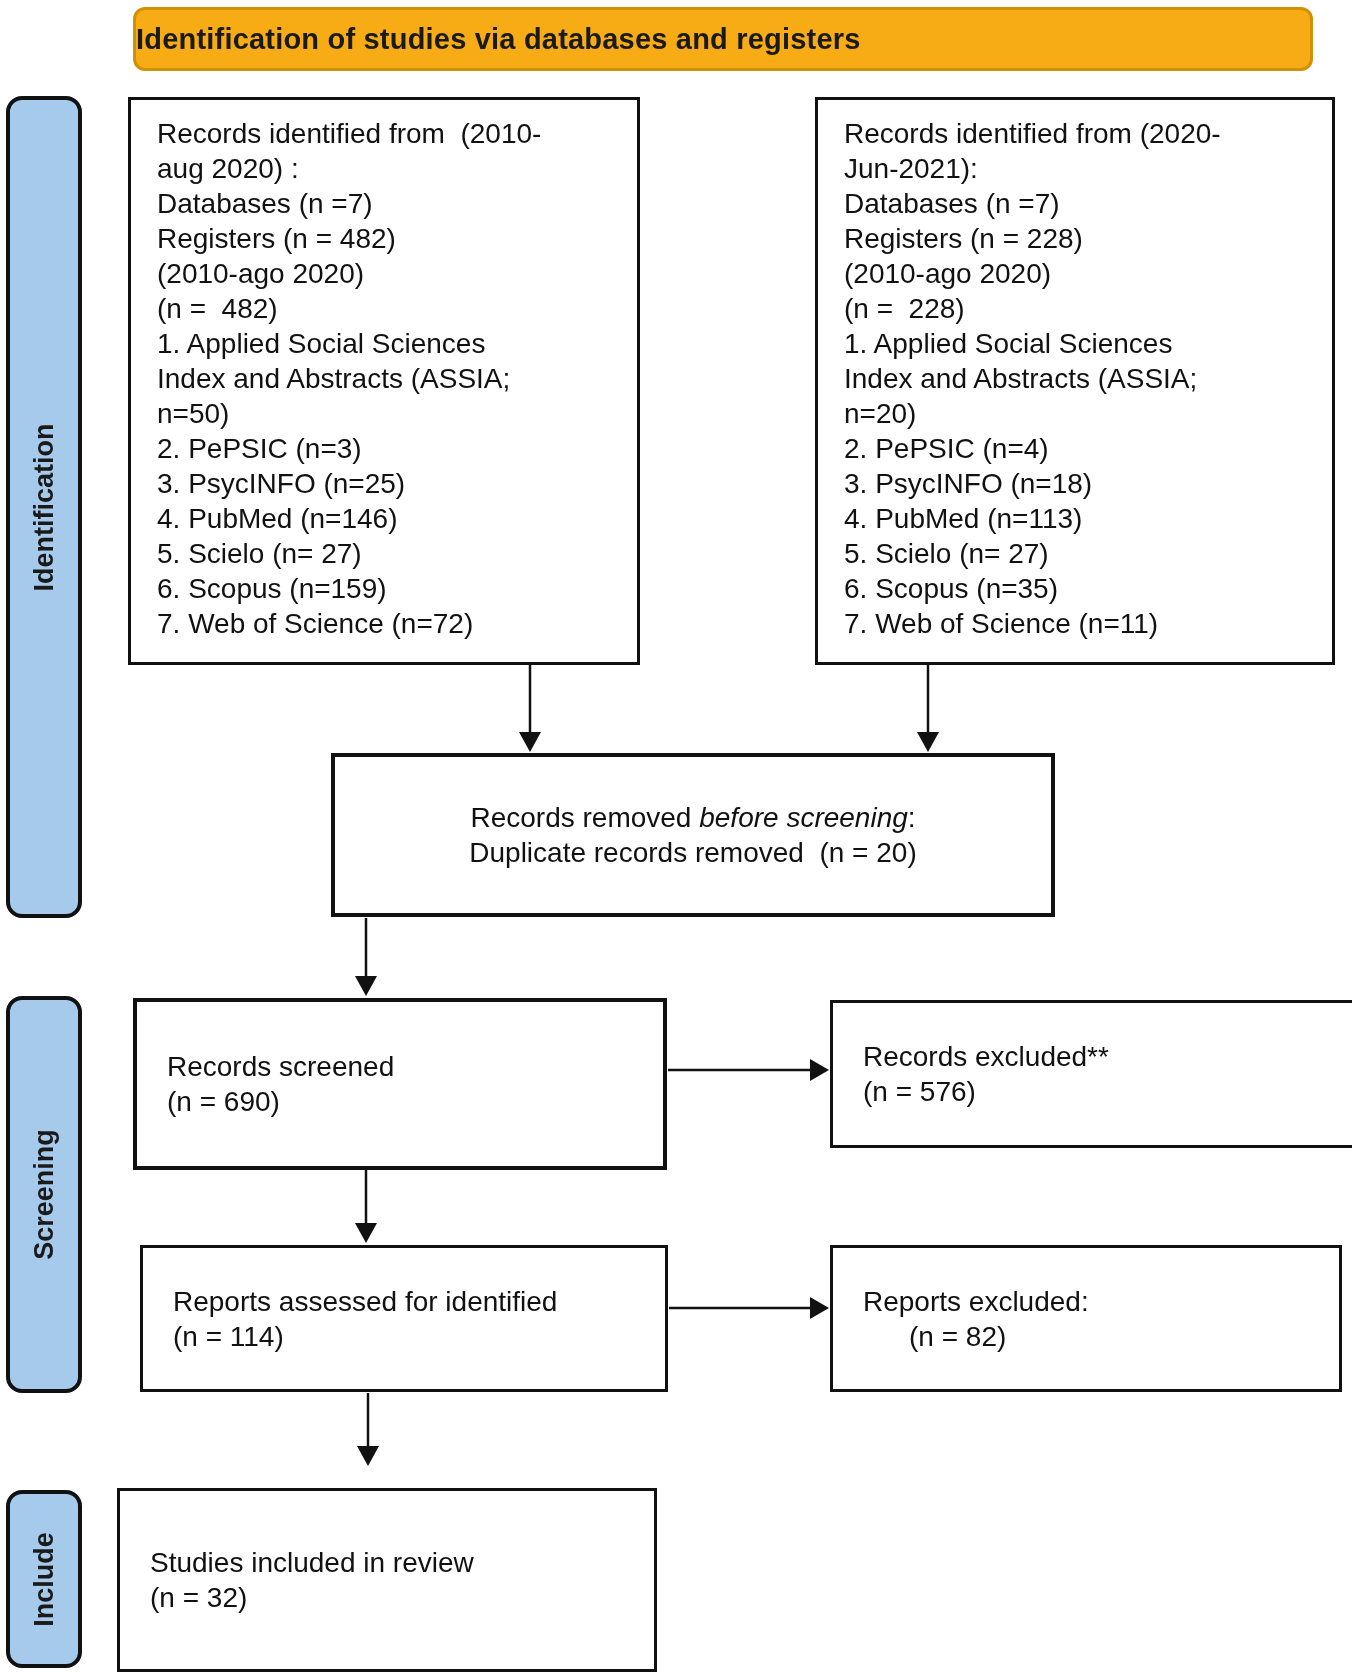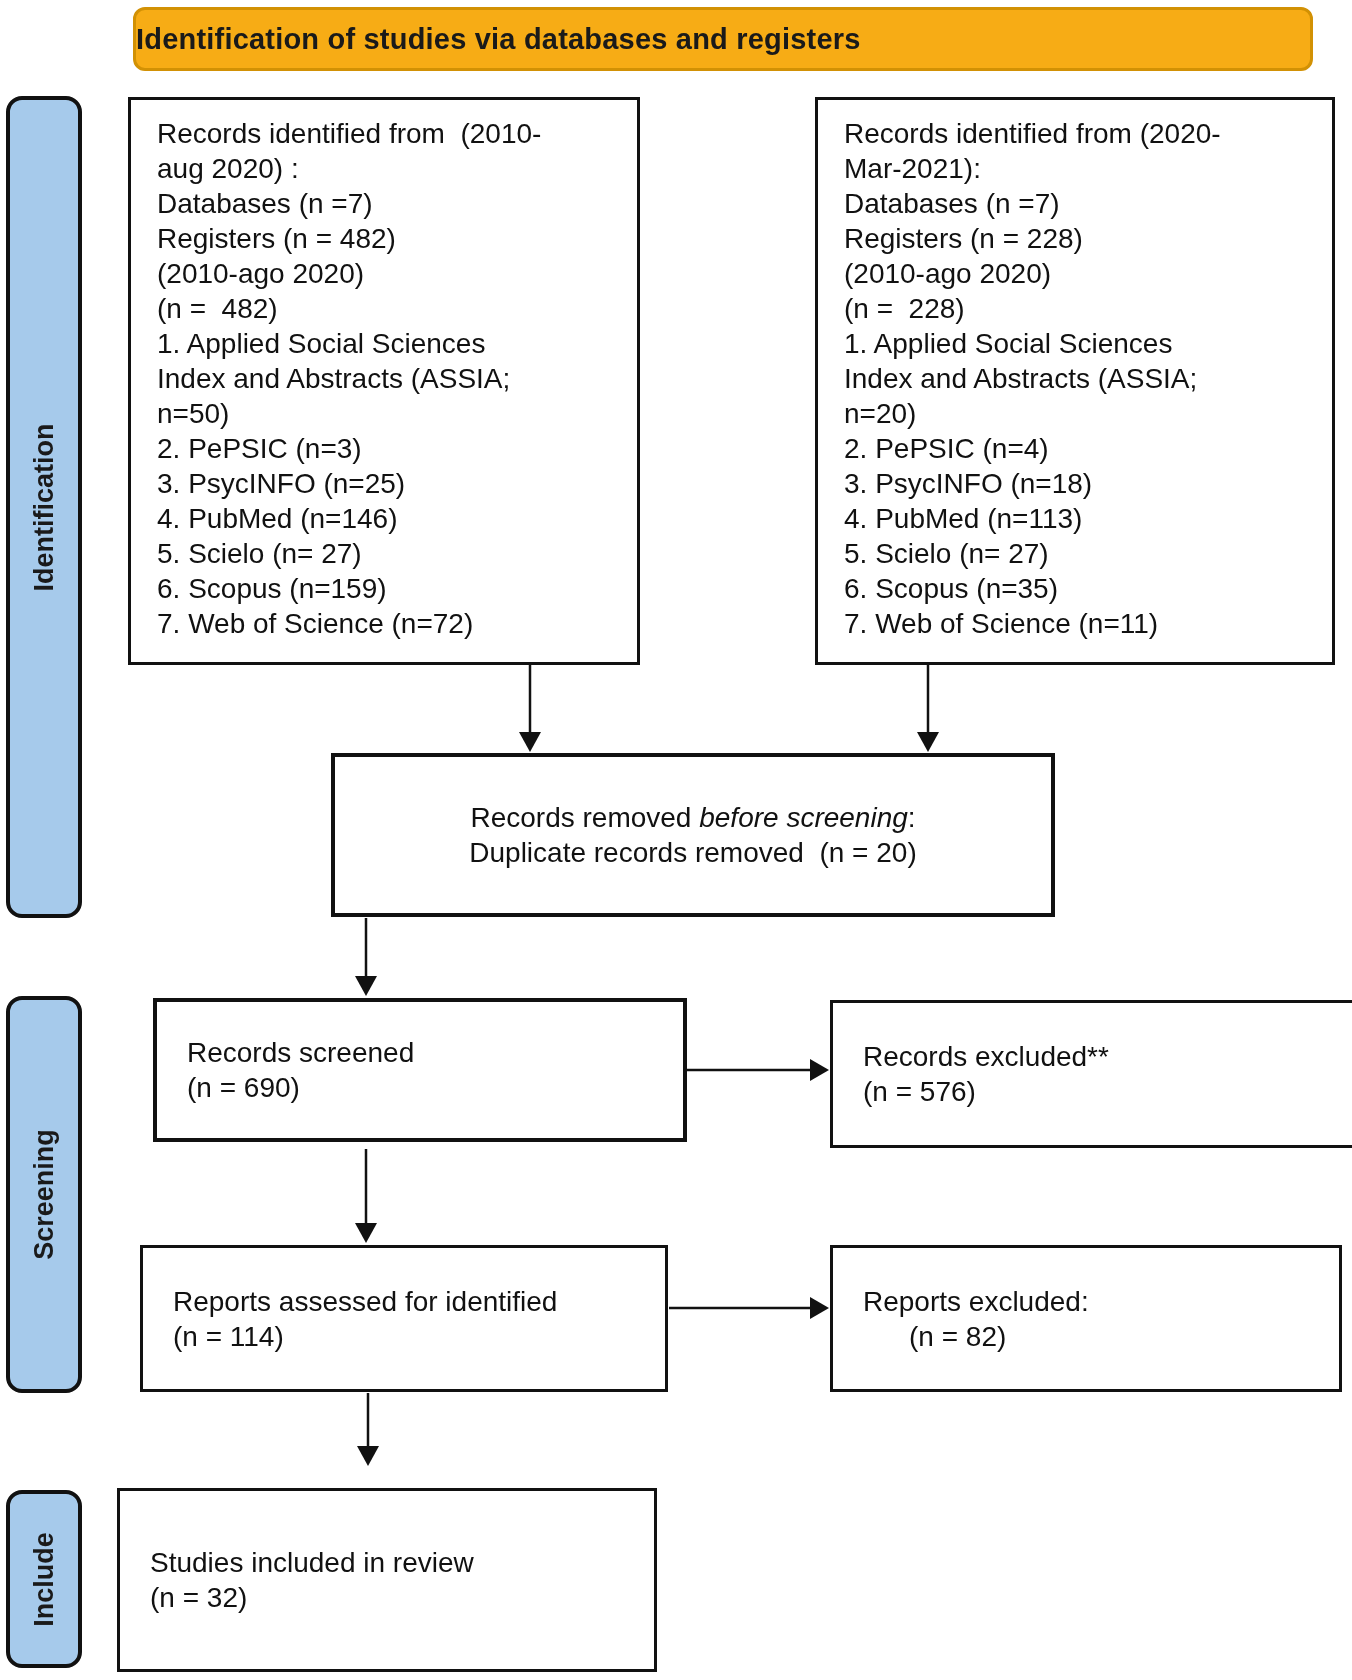--- a/index.html
+++ b/index.html
@@ -65,21 +65,21 @@
     background: #fff;
     border: 3px solid var(--line-color);
   }
   .box-identified-left  { left: 128px; top: 97px; width: 512px; height: 568px; padding: 16px 18px 10px 26px; }
   .box-identified-right { left: 815px; top: 97px; width: 520px; height: 568px; padding: 16px 18px 10px 26px; }
   .box-removed {
     left: 331px; top: 753px; width: 724px; height: 164px; border-width: 4px;
     display: flex; flex-direction: column; align-items: center; justify-content: center;
     text-align: center;
   }
-  .box-screened        { left: 133px; top: 998px;  width: 534px; height: 144px; border-width: 4px; margin-left: 20px; }
+  .box-screened        { left: 133px; top: 998px;  width: 534px; height: 172px; border-width: 4px; }
   .box-records-excluded{ left: 830px; top: 1000px; width: 562px; height: 148px; }
   .box-assessed        { left: 140px; top: 1245px; width: 528px; height: 147px; }
   .box-reports-excluded{ left: 830px; top: 1245px; width: 512px; height: 147px; }
   .box-included        { left: 117px; top: 1488px; width: 540px; height: 184px; }
 
   .vcenter {
     display: flex; flex-direction: column; justify-content: center;
     padding-left: 30px;
   }
 
@@ -153,21 +153,21 @@
 2. PePSIC (n=3)
 3. PsycINFO (n=25)
 4. PubMed (n=146)
 5. Scielo (n= 27)
 6. Scopus (n=159)
 7. Web of Science (n=72)</div>
   </div>
 
   <div class="box box-identified-right">
     <div class="txt">Records identified from (2020-
-Mar-2021):</div>
+Jun-2021):</div>
     <div class="txt list-block">Databases (n =7)
 Registers (n = 228)
 (2010-ago 2020)
 (n =  228)
 1. Applied Social Sciences
 Index and Abstracts (ASSIA;
 n=20)
 2. PePSIC (n=4)
 3. PsycINFO (n=18)
 4. PubMed (n=113)

